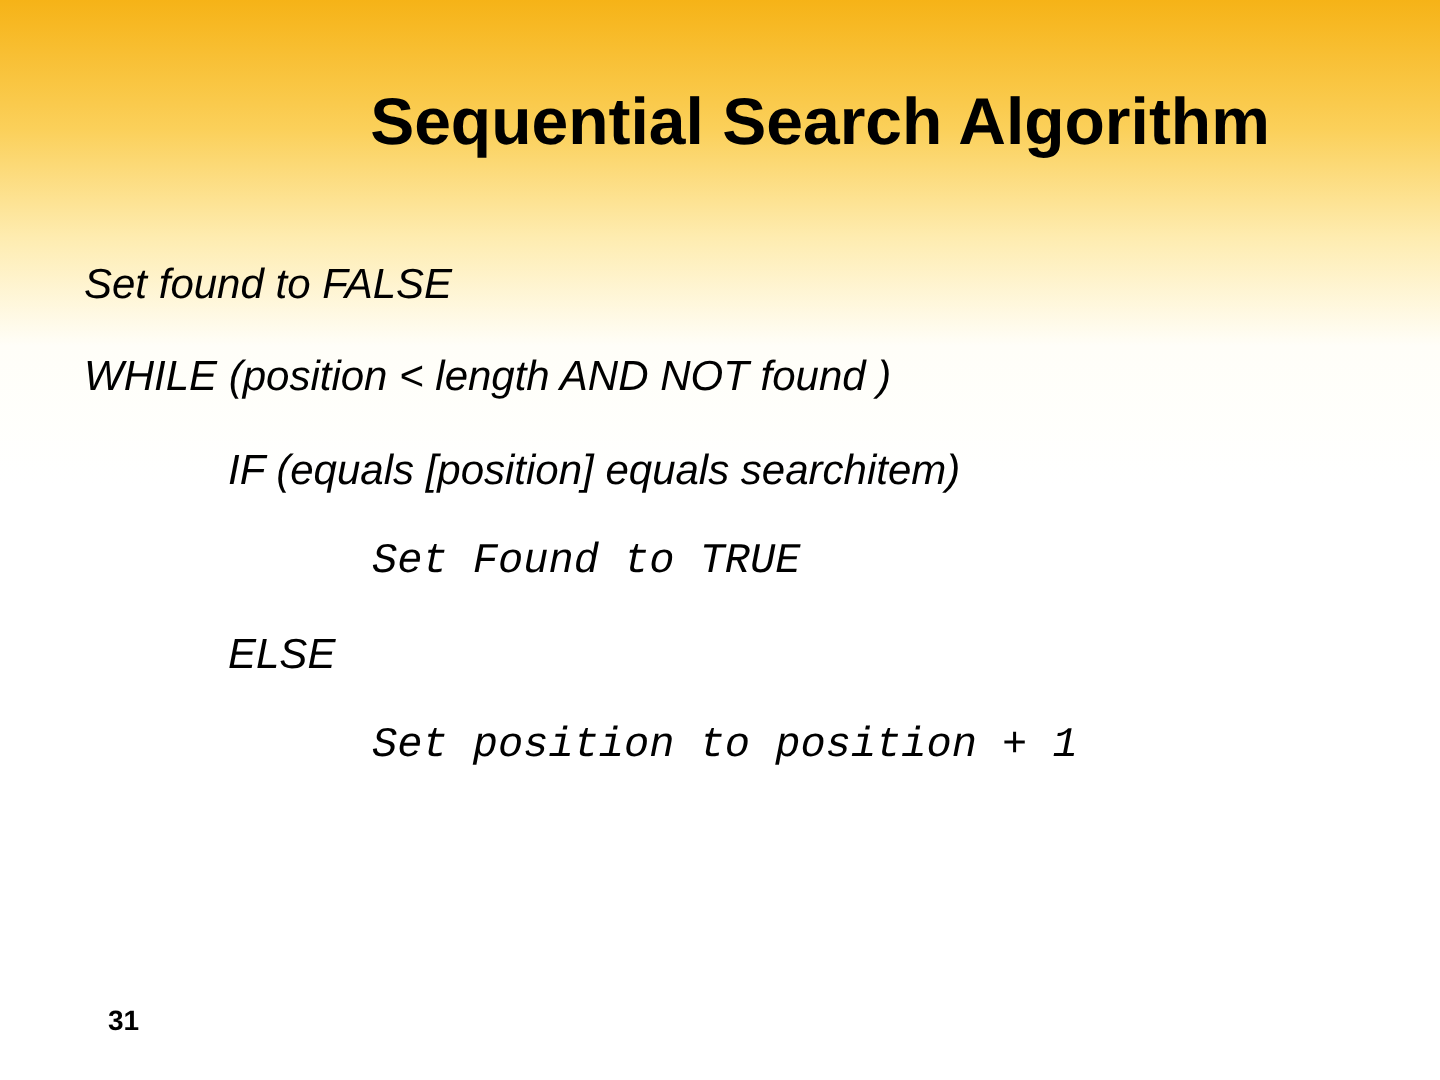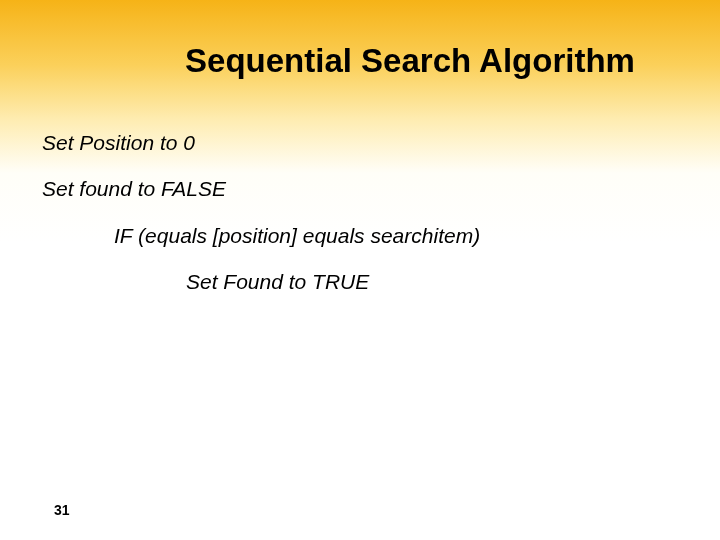--- a/index.html
+++ b/index.html
@@ -30,21 +30,21 @@
     top: 130px;
     left: 42px;
     right: 42px;
     font-size: 21px;
     font-style: italic;
     color: #000;
     line-height: 1.25;
   }
   .body p { margin-bottom: 20px; }
   .i1 { padding-left: 72px; }
-  .i2 { padding-left: 144px; }
+  .i2 { padding-left: 144px; font-family: Liberation Mono, monospace; }
   .page-num {
     position: absolute;
     left: 54px;
     bottom: 22px;
     font-size: 14px;
     font-weight: bold;
     font-style: normal;
     color: #000;
   }
   .footer {
@@ -56,20 +56,22 @@
     font-style: normal;
   }
 </style>
 </head>
 <body>
 
 <div class="slide">
   <h1 class="title">Sequential Search Algorithm</h1>
 
   <div class="body">
-    <p>Set Position to 0</p>
     <p>Set found to FALSE</p>
+    <p>WHILE (position &lt; length AND NOT found )</p>
     <p class="i1">IF (equals [position] equals searchitem)</p>
     <p class="i2">Set Found to TRUE</p>
+    <p class="i1">ELSE</p>
+    <p class="i2">Set position to position + 1</p>
   </div>
 
   <div class="page-num">31</div>
 </div>
 
 </body></html>

